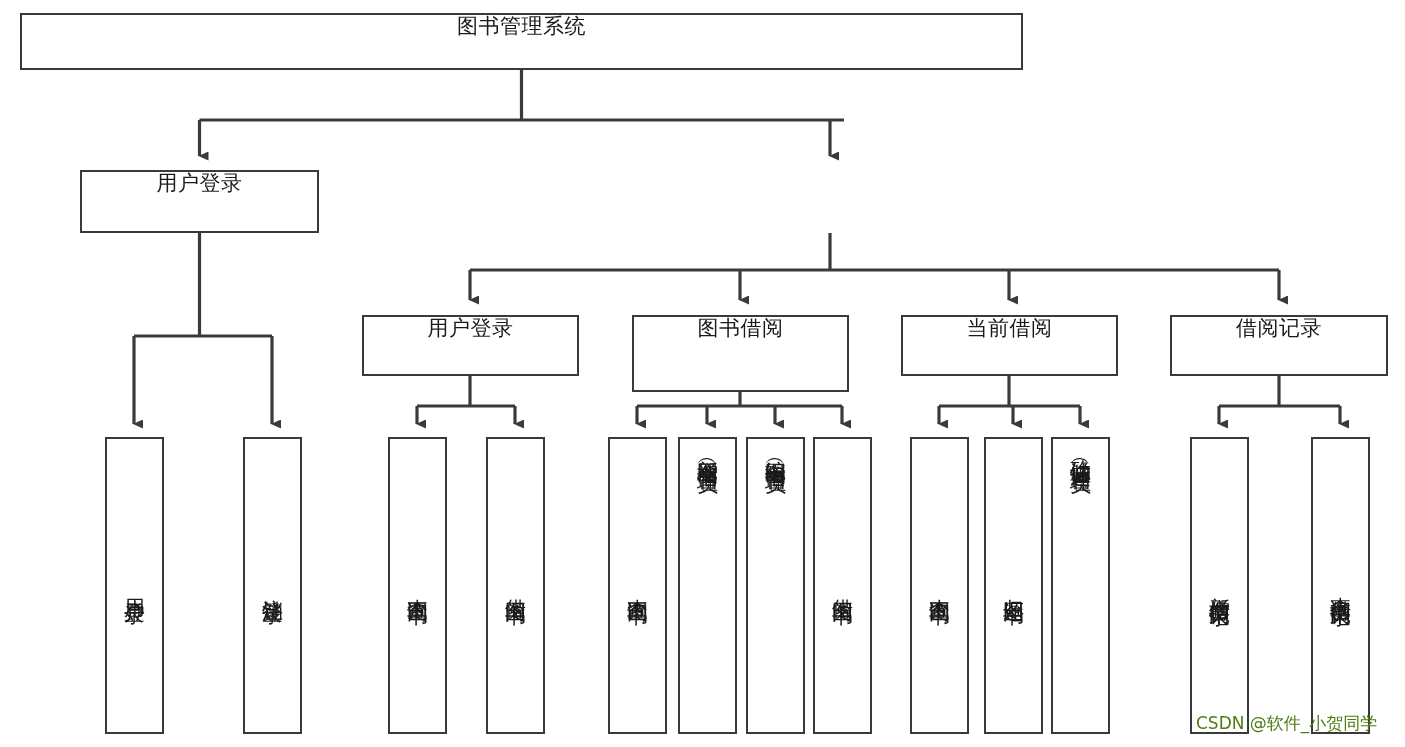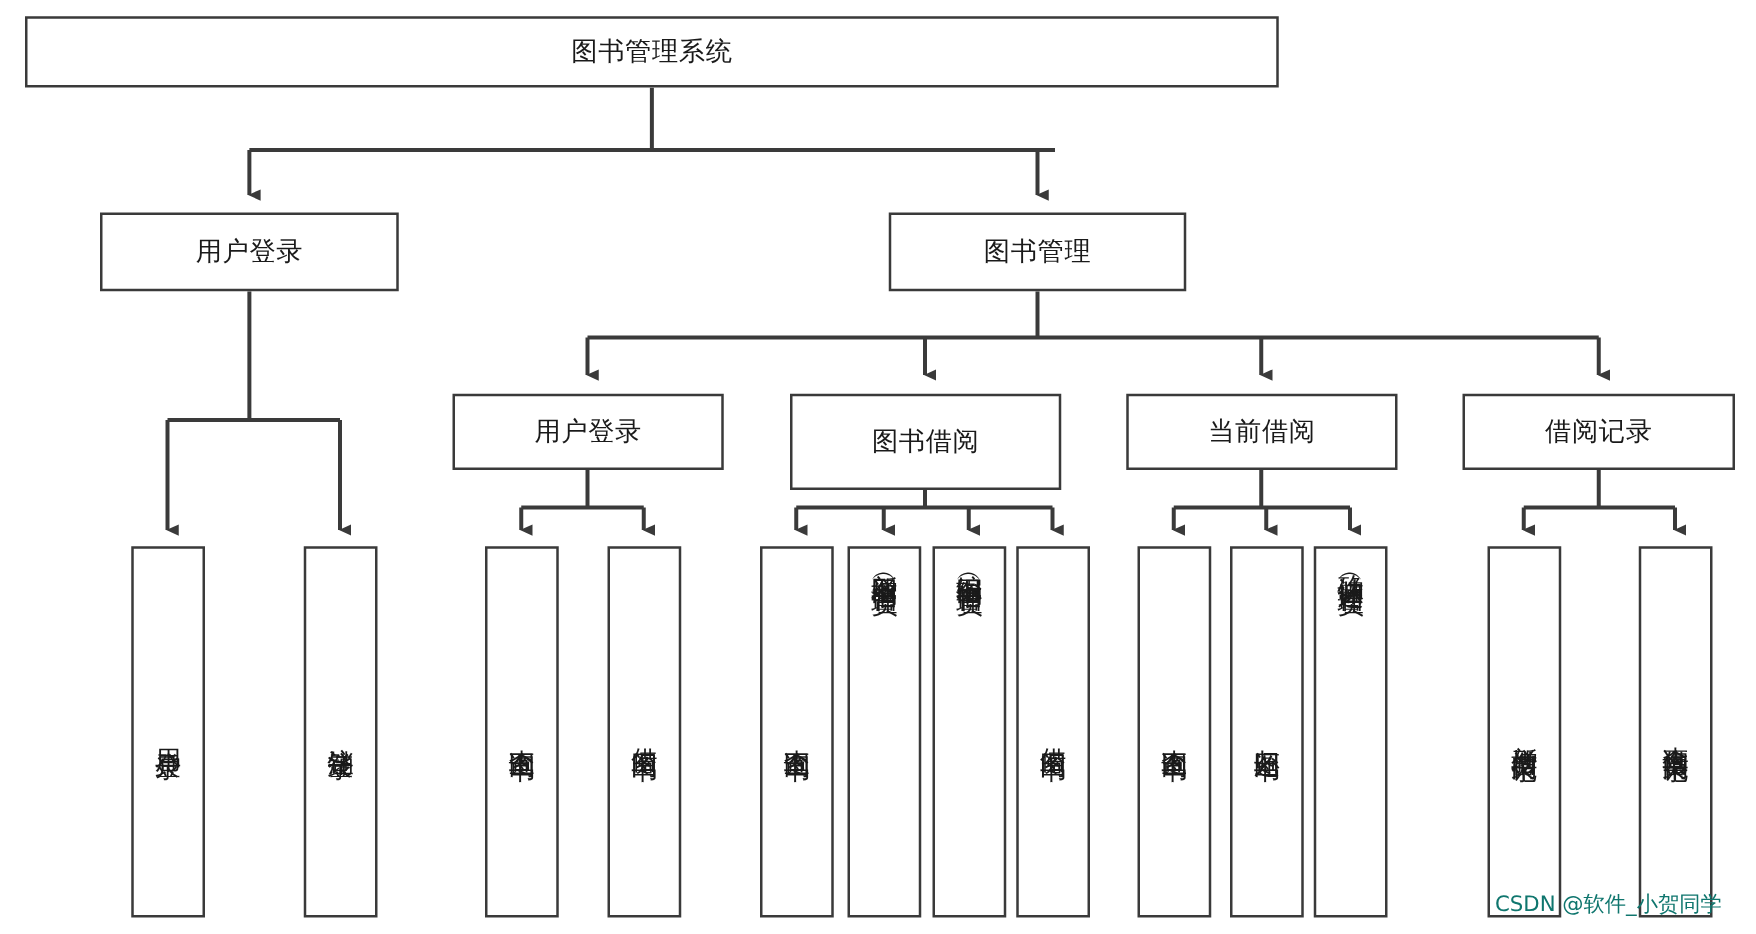--- a/index.html
+++ b/index.html
@@ -25,21 +25,20 @@
     width: 1405px;
     height: 747px;
     pointer-events: none;
   }
   .node {
     position: absolute;
     box-sizing: border-box;
     background: #ffffff;
     border: 2px solid #3a3a3a;
     display: flex;
-    align-items: center;
     justify-content: center;
     color: #1a1a1a;
   }
   .node .label {
     display: block;
     text-align: center;
     line-height: 1.12;
     white-space: nowrap;
   }
   
@@ -64,21 +63,21 @@
     letter-spacing: 2px;
     white-space: normal;
     max-height: 288px;
   }
   .node.vert.tall-pad {
     align-items: center;
     padding-top: 0;
   }
   .watermark {
     position: absolute;
-    color: #0f766e;
+    color: #4d7c0f;
     font-size: 17px;
     white-space: nowrap;
     font-family: "DejaVu Sans", "Liberation Sans", sans-serif;
   }
 </style>
 </head>
 <body>
 
 <div id="canvas">
 
@@ -133,23 +132,20 @@
     </g>
   </svg>
 
   <div class="node horiz root" style="left:20px; top:13px; width:1003px; height:57px;">
     <span class="label">图书管理系统</span>
   </div>
 
   <div class="node horiz" style="left:80px; top:170px; width:239px; height:63px;">
     <span class="label">用户登录</span>
   </div>
-  <div class="node horiz" style="left:711px; top:170px; width:238px; height:63px;">
-    <span class="label">图书管理</span>
-  </div>
 
   <div class="node horiz" style="left:362px; top:315px; width:217px; height:61px;">
     <span class="label">用户登录</span>
   </div>
   <div class="node horiz" style="left:632px; top:315px; width:217px; height:77px;">
     <span class="label">图书借阅</span>
   </div>
   <div class="node horiz" style="left:901px; top:315px; width:217px; height:61px;">
     <span class="label">当前借阅</span>
   </div>

